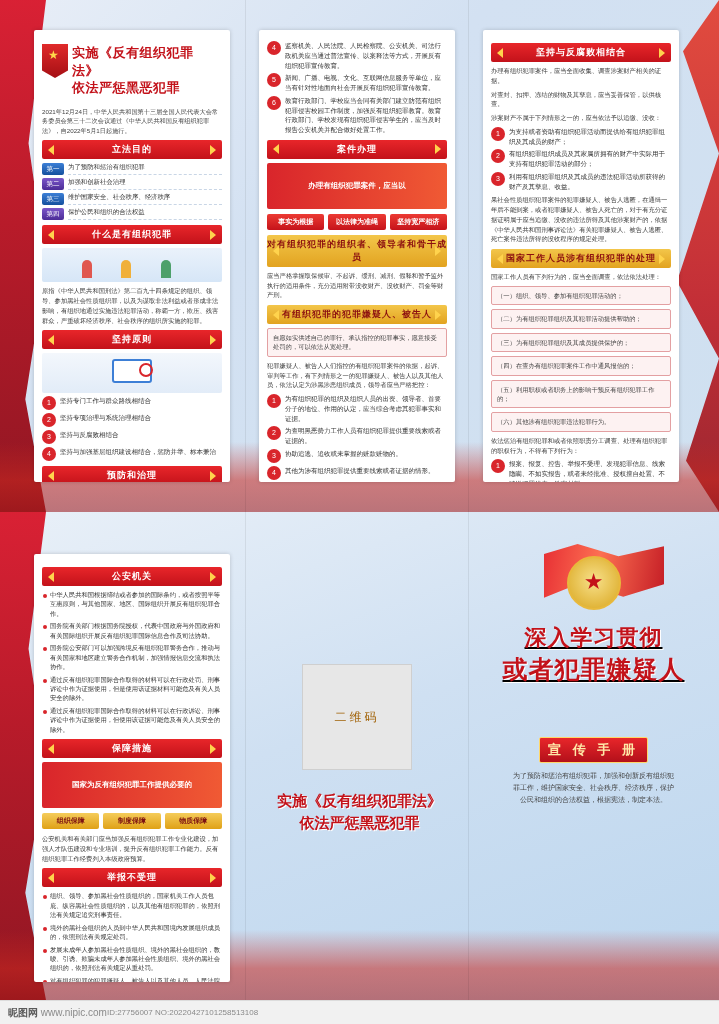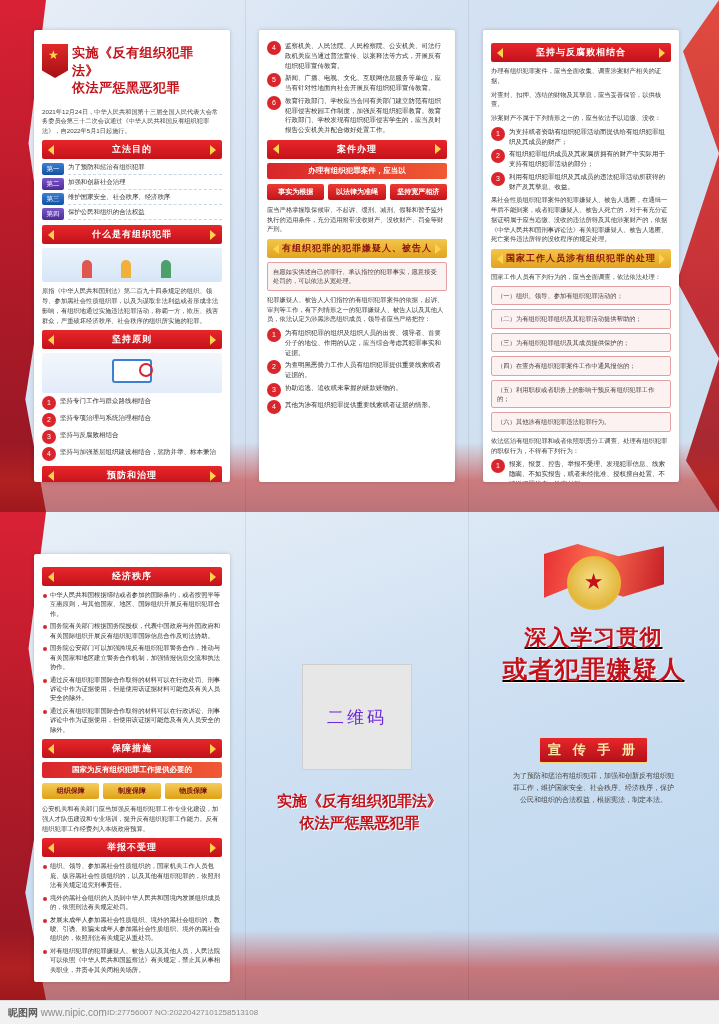--- a/index.html
+++ b/index.html
@@ -111,21 +111,21 @@
     background:linear-gradient(180deg,#ec3a33 0%,#c5131a 100%);
     color:#fff; font-size:7px; text-align:center;
     padding:3px 0; border-radius:2px; font-weight:bold;
   }
   .pill.gold { background:linear-gradient(180deg,#f5cc5a 0%,#dfa116 100%); color:#7d1111; }
 
   .hdr-flag {
     display:block;
     background:linear-gradient(90deg,#d9252b,#f05a34);
     color:#fff; font-size:7.5px; font-weight:bold;
-    padding:3px 6px; border-radius:2px; margin:4px 0 3px 0;
+    padding:18px 6px; border-radius:2px; margin:4px 0 3px 0;
   }
 
   
   .banner {
     position:relative;
     margin:0 0 4px 0;
     padding:6px 4px 6px 30px;
     min-height:46px;
   }
   .banner .t1 {
@@ -176,21 +176,21 @@
     position:absolute; left:54%; top:10px;
     width:14px;height:14px;border:2px solid #d9252b;border-radius:50%;
   }
 
   
   .qr-box {
     position:absolute;
     background:#e7e7e7;
     border:1px solid #cfcfcf;
     display:flex; align-items:center; justify-content:center;
-    color:#6d28d9; font-size:17px; letter-spacing:3px;
+    color:#a16207; font-size:12px; letter-spacing:3px;
   }
 
   .cover-title { position:absolute; text-align:center; width:100%;text-decoration:underline; }
   .cover-title .l {
     font-size:22px; font-weight:bold; color:#c3121a;
     line-height:1.3; letter-spacing:1px;
     text-shadow:1px 1px 0 #fff;
   }
   .cover-title .l.big { font-size:25px; }
   .handbook {
@@ -332,20 +332,21 @@
     </div>
 
     <div class="sec-title">案件办理</div>
     <div class="hdr-flag" style="text-align:center">办理有组织犯罪案件，应当以</div>
     <div class="pill-row">
       <span class="pill">事实为根据</span>
       <span class="pill">以法律为准绳</span>
       <span class="pill">坚持宽严相济</span>
     </div>
 
+    <div class="sec-title sec-title-y">对有组织犯罪的组织者、领导者和骨干成员</div>
     <div class="box-plain">应当严格掌握取保候审、不起诉、缓刑、减刑、假释和暂予监外执行的适用条件，充分适用附带没收财产、没收财产、罚金等财产刑。</div>
 
     <div class="sec-title sec-title-y">有组织犯罪的犯罪嫌疑人、被告人</div>
     <div class="box-red">自愿如实供述自己的罪行、承认指控的犯罪事实，愿意接受处罚的，可以依法从宽处理。</div>
 
     <div class="box-plain">犯罪嫌疑人、被告人人们指控的有组织犯罪案件的依据，起诉、审判等工作，有下列情形之一的犯罪嫌疑人、被告人以及其他人员，依法认定为涉黑涉恶组织成员，领导者应当严格把控：</div>
     <div class="num-row">
       <span class="num-badge">1</span>
       <span class="row-text">为有组织犯罪的组织及组织人员的出资、领导者、首要分子的地位、作用的认定，应当综合考虑其犯罪事实和证据。</span>
     </div>
@@ -401,21 +402,21 @@
   </div>
 </div>
 
 <div class="page" id="page-bottom">
   <div class="ribbon-left"></div>
   <div class="city-silhouette"></div>
   <div class="fold-line" style="left:245px"></div>
   <div class="fold-line" style="left:468px"></div>
 
   <div class="panel" style="left:34px; top:42px; width:196px; height:428px;">
-    <div class="sec-title">经济秩序</div>
+    <div class="sec-title">公安机关</div>
     <div class="bullet-li">中华人民共和国根据缔结或者参加的国际条约，或者按照平等互惠原则，与其他国家、地区、国际组织开展反有组织犯罪合作。</div>
     <div class="bullet-li">国务院有关部门根据国务院授权，代表中国政府与外国政府和有关国际组织开展反有组织犯罪国际信息合作及司法协助。</div>
     <div class="bullet-li">国务院公安部门可以加强跨境反有组织犯罪警务合作，推动与有关国家和地区建立警务合作机制，加强情报信息交流和执法协作。</div>
     <div class="bullet-li">通过反有组织犯罪国际合作取得的材料可以在行政处罚、刑事诉讼中作为证据使用，但是使用该证据材料可能危及有关人员安全的除外。</div>
     <div class="bullet-li">通过反有组织犯罪国际合作取得的材料可以在行政诉讼、刑事诉讼中作为证据使用，但使用该证据可能危及有关人员安全的除外。</div>
 
     <div class="sec-title">保障措施</div>
     <div class="hdr-flag" style="text-align:center">国家为反有组织犯罪工作提供必要的</div>
     <div class="pill-row">
       <span class="pill gold">组织保障</span>

